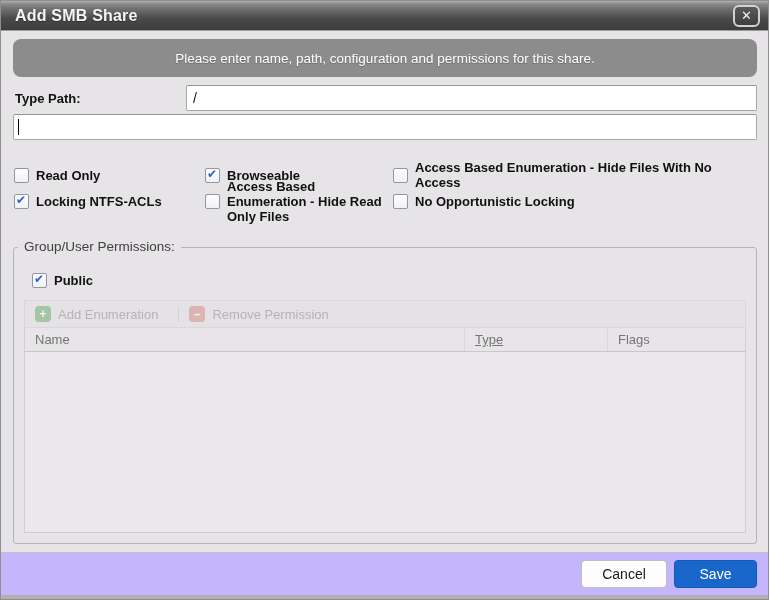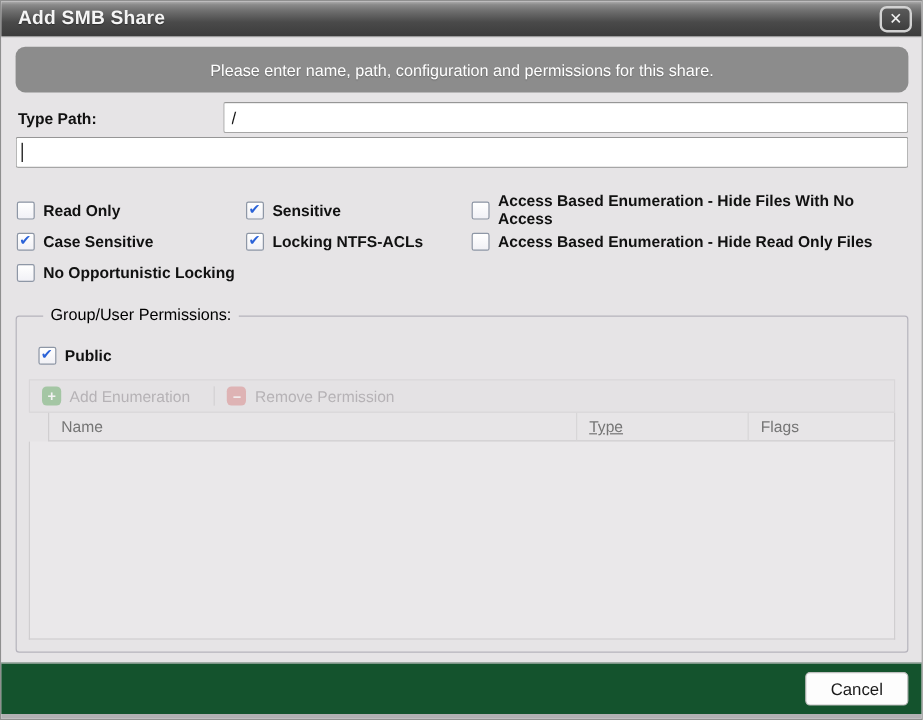--- a/index.html
+++ b/index.html
@@ -105,23 +105,23 @@
     position:relative;
     margin-top:28px;
     flex:1;
     border:1px solid #b5b3bc;
     border-radius:3px;
     padding:24px 10px 10px 10px;
     display:flex; flex-direction:column;
     min-height:0;
   }
   .fieldset-legend{
-    position:absolute; top:-9px; left:22px;
+    position:absolute; top:-9px; left:4px;
     background:#e6e4e6; padding:0 6px;
-    font-size:13.5px; color:#000000; font-weight:normal;
+    font-size:13.5px; color:#404040; font-weight:normal;
   }
   .public-row{ margin:0 0 12px 8px; }
 
   .perm-toolbar{
     flex:0 0 28px;
     background:#e3e1e3;
     border:1px solid #d0ced0;
     display:flex; align-items:center;
     padding-left:10px;
     opacity:.55;
@@ -139,40 +139,40 @@
   .tb-icon.plus{ background:#6fae6f; }
   .tb-icon.minus{ background:#d98c8c; }
   .tb-sep{ width:1px; height:16px; background:#c4c2c4; margin:0 10px; }
 
   .grid-header{
     flex:0 0 24px;
     display:flex; align-items:center;
     background:#e7e5e7;
     border-left:1px solid #d0ced0; border-right:1px solid #d0ced0;
     border-bottom:1px solid #c9c7c9;
-    font-size:13px; color:#757575;margin-left:16px;
+    font-size:13px; color:#757575;
   }
   .grid-header .col{ padding-left:10px; height:100%; display:flex; align-items:center; }
   .col-name{ width:439px; flex:0 0 439px; }
   .col-type{ width:143px; flex:0 0 143px; border-left:1px solid #d8d6d8;text-decoration:underline; }
   .col-flags{ flex:1; border-left:1px solid #d8d6d8; }
 
   .grid-body{
     flex:1;
     background:#eae8ea;
     border-left:1px solid #d0ced0; border-right:1px solid #d0ced0;
     border-bottom:1px solid #d0ced0;
     min-height:0;
   }
 
   
   .footer{
     flex:0 0 43px;
     border-top:1px solid #c6c4c6;
-    background:#14532d;
+    background:#c4b5fd;
     display:flex; align-items:center; justify-content:flex-end;
     gap:7px; padding-right:11px;
   }
   .btn{
     height:28px; border-radius:4px;
     font-family:"Liberation Sans","DejaVu Sans",sans-serif;
     font-size:14px; cursor:pointer;
     display:flex; align-items:center; justify-content:center;
   }
   .btn-cancel{
@@ -224,31 +224,27 @@
       </span>
     </div>
 
     <div class="options-grid">
       <div class="checkbox-item">
         <span class="cb"></span>
         <span>Read Only</span>
       </div>
       <div class="checkbox-item">
         <span class="cb checked"></span>
-        <span>Sensitive</span>
+        <span>Browseable</span>
       </div>
       <div class="checkbox-item">
         <span class="cb"></span>
         <span>Access Based Enumeration - Hide Files With No Access</span>
       </div>
 
-      <div class="checkbox-item">
-        <span class="cb checked"></span>
-        <span>Case Sensitive</span>
-      </div>
       <div class="checkbox-item">
         <span class="cb checked"></span>
         <span>Locking NTFS-ACLs</span>
       </div>
       <div class="checkbox-item">
         <span class="cb"></span>
         <span>Access Based Enumeration - Hide Read Only Files</span>
       </div>
 
       <div class="checkbox-item">
@@ -287,17 +283,18 @@
         <div class="col col-flags">Flags</div>
       </div>
 
       <div class="grid-body"></div>
     </div>
 
   </div>
 
   <div class="footer">
     <button class="btn btn-cancel">Cancel</button>
+    <button class="btn btn-save">Save</button>
   </div>
 
   <div class="bottom-strip"></div>
 
 </div>
 
 </body></html>

